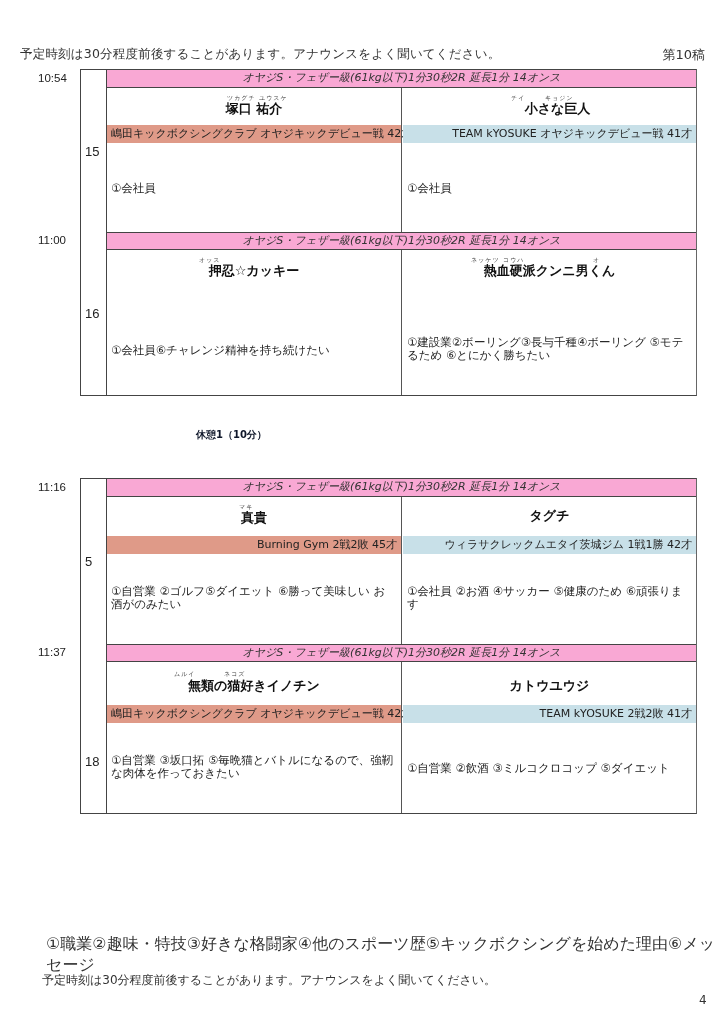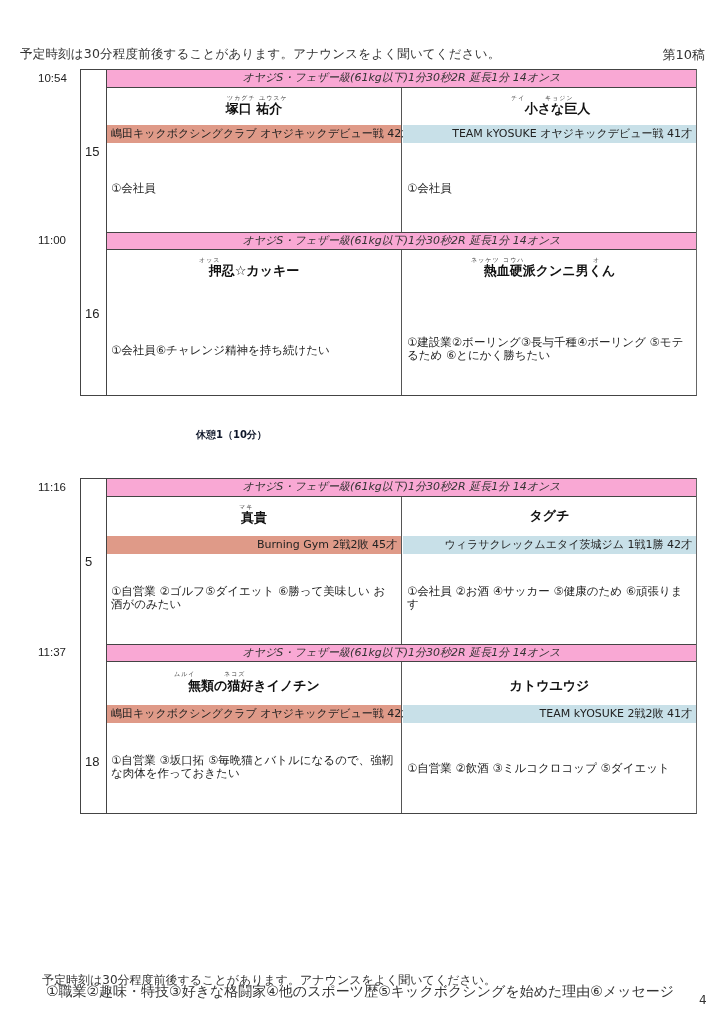--- a/index.html
+++ b/index.html
@@ -22,21 +22,21 @@
   .furi { position: absolute; font-size: 6px; color: #444; letter-spacing: 1px; }
   .name { position: absolute; left: 0; right: 0; text-align: center; font-size: 13px; font-weight: bold; color: #111; }
   .gym-bar { position: absolute; left: 0; right: 0; height: 18px; font-size: 11px; line-height: 18px; color: #222; padding: 0 4px; white-space: nowrap; }
   .gym-bar.red { background: #df9a88; }
   .gym-bar.blue { background: #c8e0e8; }
   .gym-bar.al-left { text-align: left; }
   .gym-bar.al-right { text-align: right; }
   .profile { position: absolute; left: 4px; right: 6px; font-size: 11.5px; line-height: 13px; color: #222; }
   .break { position: absolute; left: 196px; top: 428px; font-size: 10px; font-weight: bold; color: #0f172a; }
   .foot1 { position: absolute; left: 42px; top: 972px; font-size: 12px; color: #333; }
-  .foot2 { position: absolute; left: 46px; top: 983px; font-size: 14px; color: #333; }
+  .foot2 { position: absolute; left: 46px; top: 934px; font-size: 16px; color: #333; }
   .page-num { position: absolute; left: 699px; top: 993px; font-size: 12px; color: #333; }
 </style>
 </head>
 <body>
 
 <div class="top-note">予定時刻は30分程度前後することがあります。アナウンスをよく聞いてください。</div>
 <div class="page-tag">第10稿</div>
 
 <div class="bout first" style="top:69px;height:164px;">
   <div class="time">10:54</div>

